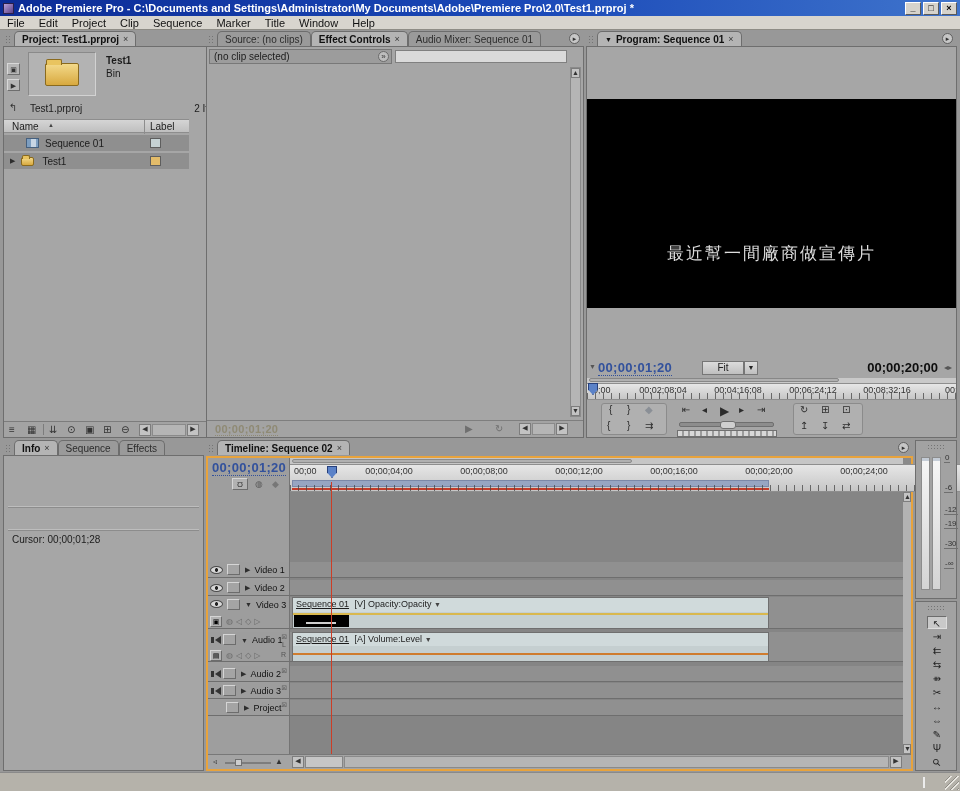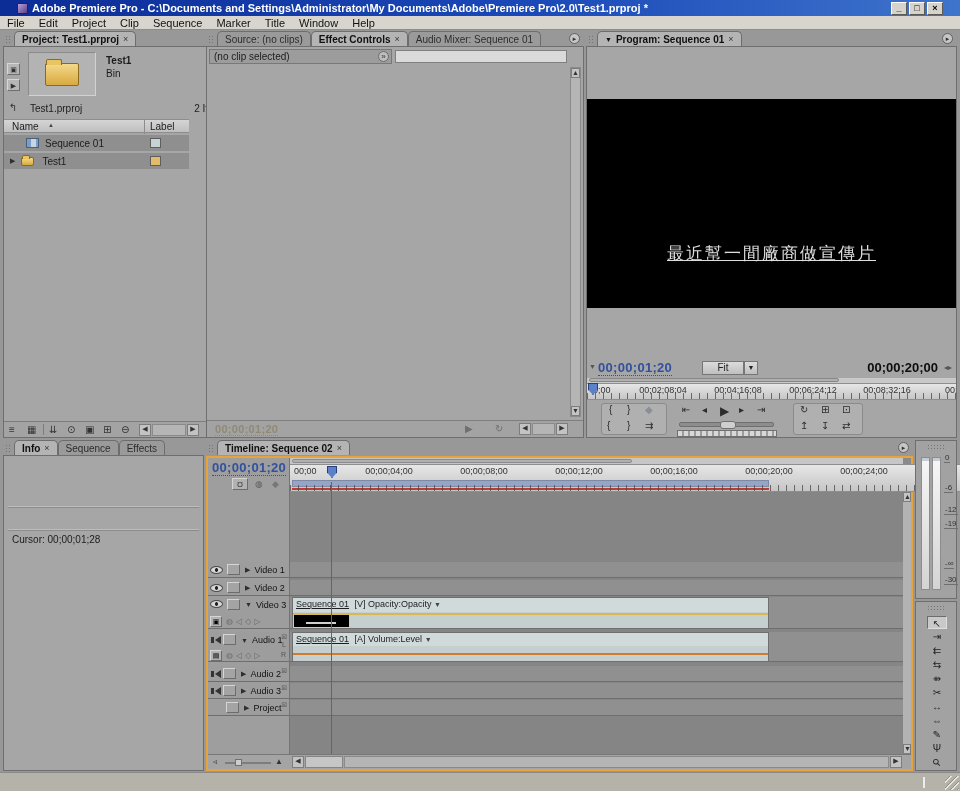--- a/index.html
+++ b/index.html
@@ -2,21 +2,21 @@
 <html><head>
 <meta charset="utf-8">
 <style>
   * { margin:0; padding:0; box-sizing:border-box; font-family:"Liberation Sans","DejaVu Sans",sans-serif; }
   body { width:960px; height:791px; background:#b0ada6; overflow:hidden; }
   .app { position:relative; width:960px; height:791px; background:#989898; }
 
   
   .titlebar { position:absolute; left:0; top:0; width:960px; height:16px;
     background:linear-gradient(90deg,#0c2c96 0%,#1a49b8 55%,#3f74cc 100%);
-    display:flex; align-items:center; padding:0 17px; }
+    display:flex; align-items:center; padding:0 3px; }
   .app-icon { width:11px; height:11px; background:linear-gradient(135deg,#b9a0d8,#5a3f86); border:1px solid #2a1f4a; margin-right:4px; }
   .title-text { color:#fff; font-size:11px; font-weight:bold; white-space:nowrap; overflow:hidden; flex:1; }
   .winbtns { display:flex; gap:2px; }
   .winbtn { width:16px; height:13px; background:#d6d3cc; border:1px solid; border-color:#fff #5a5a5a #5a5a5a #fff;
     font-size:9px; line-height:11px; text-align:center; color:#000; font-weight:bold; }
   .menubar { position:absolute; left:0; top:16px; width:960px; height:14px; background:#d8d5ce; border-bottom:1px solid #8f8d86; display:flex; align-items:center; }
   .menu-item { font-size:11px; color:#111; padding:0 7px; }
   .bottomstrip { position:absolute; left:0; top:772px; width:960px; height:19px; background:#b5b2aa; border-top:1px solid #8a8a8a; }
   .bottomstrip .tick { position:absolute; left:923px; top:4px; width:2px; height:11px; background:#ececec; }
   .grip-corner { position:absolute; right:1px; bottom:1px; width:14px; height:14px;
@@ -231,21 +231,21 @@
       <div class="tabgrip"></div>
       <div class="tab active">
         <span style="font-size:7px;">▼</span>
         <span>Program: Sequence 01</span>
         <span class="x">×</span>
       </div>
     </div>
     <div class="pmenu">▸</div>
     <div class="pbody">
       <div class="video-black abs" style="left:0;right:0;top:52px;height:209px;">
-        <div class="overlay-cjk abs" style="left:0;right:0;top:143px;text-decoration:underline;">最近幫一間廠商做宣傳片</div>
+        <div class="overlay-cjk abs" style="left:0;right:0;top:143px;">最近幫一間廠商做宣傳片</div>
       </div>
 
       <div class="abs" style="left:0;right:0;top:313px;height:17px;">
         <span class="abs" style="left:2px;top:3px;font-size:7px;color:#555;">▼</span>
         <span class="tc abs" style="left:11px;top:0;">00;00;01;20</span>
         <div class="dd abs" style="left:115px;top:1px;width:42px;height:14px;">Fit</div>
         <div class="dd abs" style="left:157px;top:1px;width:14px;height:14px;font-size:7px;line-height:12px;">▼</div>
         <span class="abs" style="right:18px;top:0;font-size:13px;font-weight:bold;color:#0d0d0d;">00;00;20;00</span>
         <span class="abs" style="right:4px;top:3px;font-size:8px;color:#555;">◂▸</span>
       </div>
@@ -494,21 +494,21 @@
   </div>
 
   <div class="panel" style="left:915px;top:440px;width:42px;height:159px;background:#a2a2a2;border:1px solid #6e6e6e;">
     <div class="tabgrip" style="margin:3px auto 0;width:18px;height:5px;"></div>
     <div class="meterbar" style="left:5px;top:16px;bottom:8px;"></div>
     <div class="meterbar" style="left:16px;top:16px;bottom:8px;"></div>
     <span class="mlbl" style="left:28px;top:12px;">0</span>
     <span class="mlbl" style="left:28px;top:42px;">-6</span>
     <span class="mlbl" style="left:28px;top:64px;">-12</span>
     <span class="mlbl" style="left:28px;top:78px;">-19</span>
-    <span class="mlbl" style="left:28px;top:98px;margin-top:36px;">-30</span>
+    <span class="mlbl" style="left:28px;top:98px;">-30</span>
     <span class="mlbl" style="left:28px;top:118px;">-∞</span>
   </div>
 
   <div class="panel" style="left:915px;top:601px;width:42px;height:170px;background:#a2a2a2;border:1px solid #6e6e6e;">
     <div class="tabgrip" style="margin:3px auto 0;width:18px;height:5px;"></div>
     <div class="toolbtn active" style="top:14px;">↖</div>
     <div class="toolbtn" style="top:28px;">⇥</div>
     <div class="toolbtn" style="top:42px;">⇇</div>
     <div class="toolbtn" style="top:56px;">⇆</div>
     <div class="toolbtn" style="top:70px;">⇻</div>

